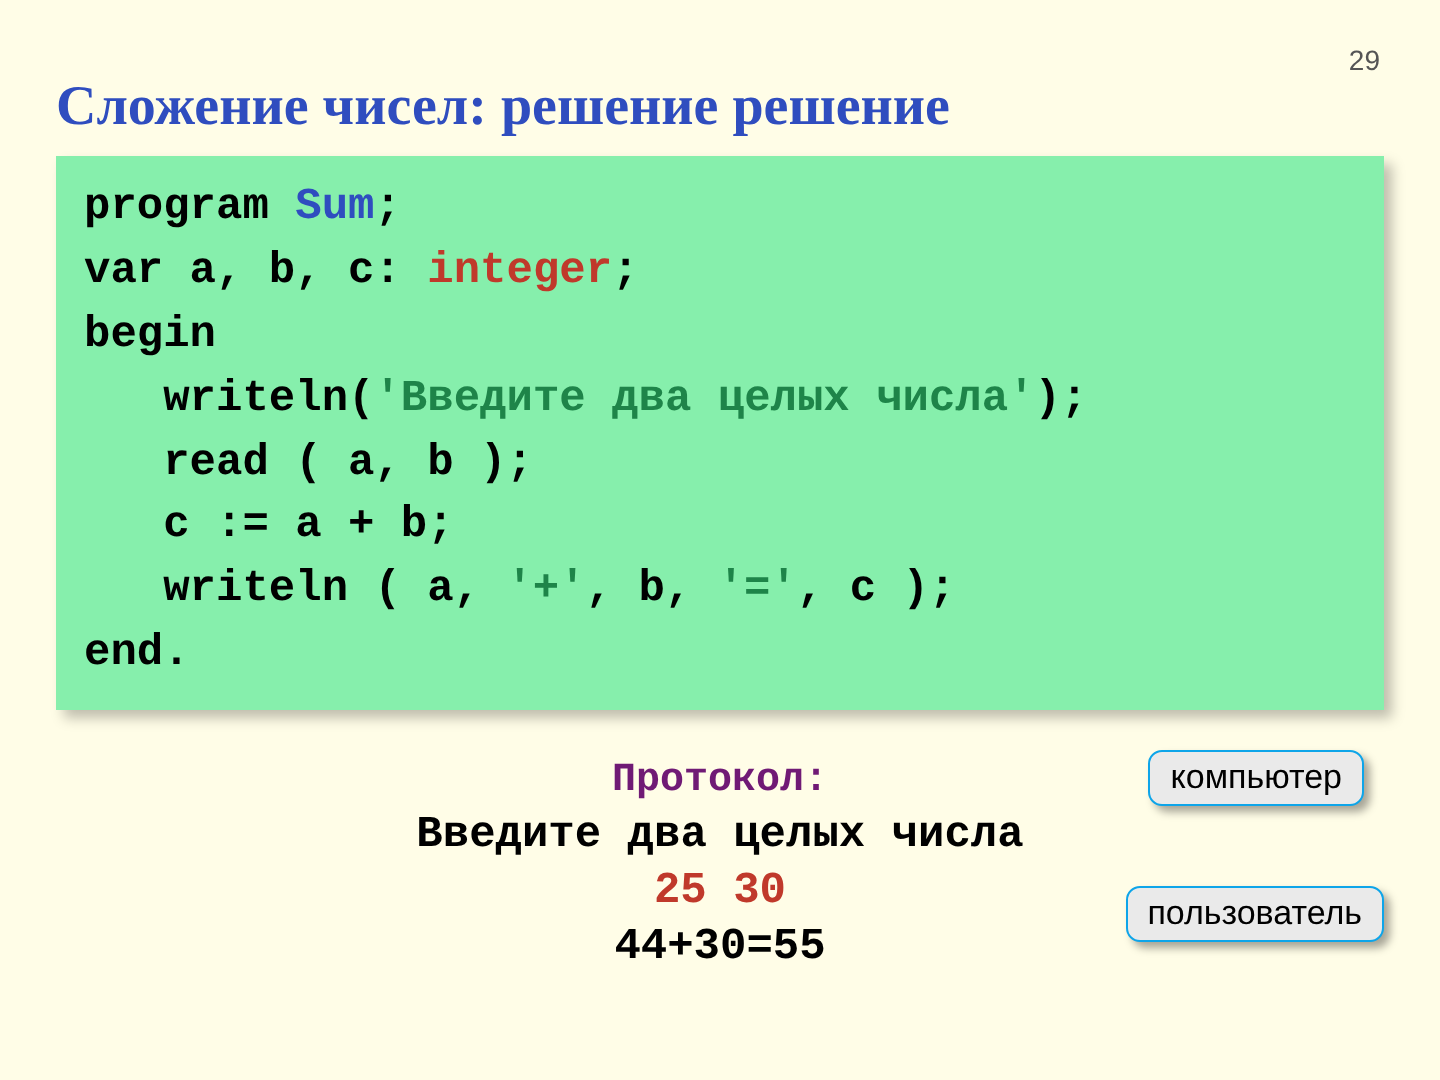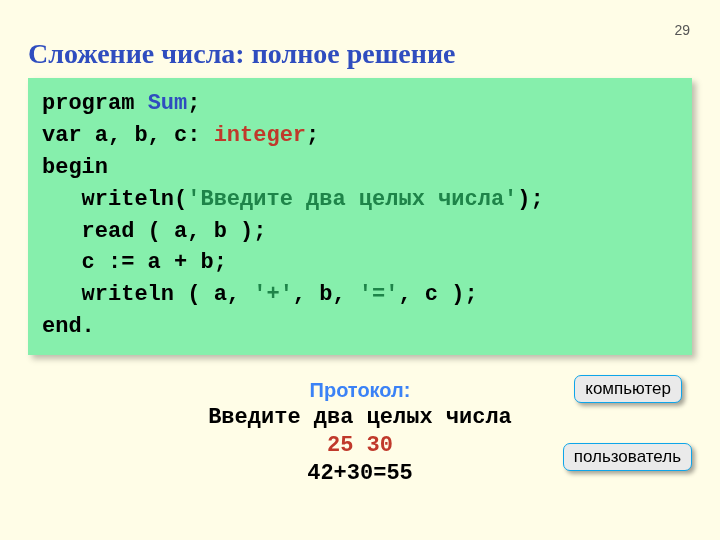--- a/index.html
+++ b/index.html
@@ -40,24 +40,24 @@
   }
   .kw-blue { color: #2F4DBF; }
   .kw-red { color: #C0392B; }
   .kw-green { color: #1E8449; }
   .protocol-block {
     margin-top: 24px;
     text-align: center;
     position: relative;
   }
   .protocol-label {
-    font-family: Liberation Sans, sans-serif;
+    font-family: Liberation Mono, monospace;
     font-size: 20px;
     font-weight: bold;
-    color: #3b82f6;
+    color: #701a75;
   }
   .proto-line {
     font-family: "Courier New", monospace;
     font-size: 22px;
     font-weight: bold;
     margin-top: 3px;
   }
   .proto-line.red { color: #C0392B; }
   .proto-line.black { color: #000; }
   .callout {
@@ -72,32 +72,32 @@
     box-shadow: 3px 3px 4px rgba(0,0,0,0.35);
   }
   .callout.comp { right: 38px; top: -4px; }
   .callout.user { right: 28px; top: 64px; }
 </style>
 </head>
 <body>
 
 <div class="page-num">29</div>
 
-<div class="title">Сложение числа: полное решение</div>
+<div class="title">Сложение чисел: решение решение</div>
 
 <div class="code-box"><span>program </span><span class="kw-blue">Sum</span><span>;</span>
 <span>var a, b, c: </span><span class="kw-red">integer</span><span>;</span>
 <span>begin</span>
 <span>   writeln(</span><span class="kw-green">'Введите два целых числа'</span><span>);</span>
 <span>   read ( a, b );</span>
 <span>   c := a + b;</span>
 <span>   writeln ( a, </span><span class="kw-green">'+'</span><span>, b, </span><span class="kw-green">'='</span><span>, c );</span>
 <span>end.</span></div>
 
 <div class="protocol-block">
   <div class="protocol-label">Протокол:</div>
   <div class="proto-line black">Введите два целых числа</div>
   <div class="proto-line red">25 30</div>
-  <div class="proto-line black">42+30=55</div>
+  <div class="proto-line black">44+30=55</div>
 
   <div class="callout comp">компьютер</div>
   <div class="callout user">пользователь</div>
 </div>
 
 </body></html>

